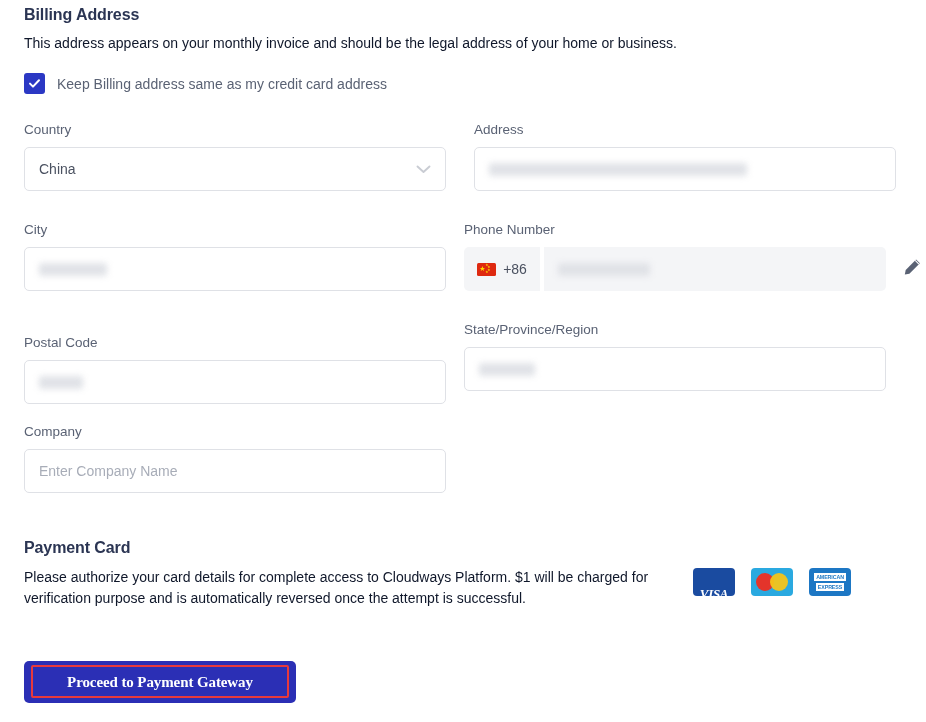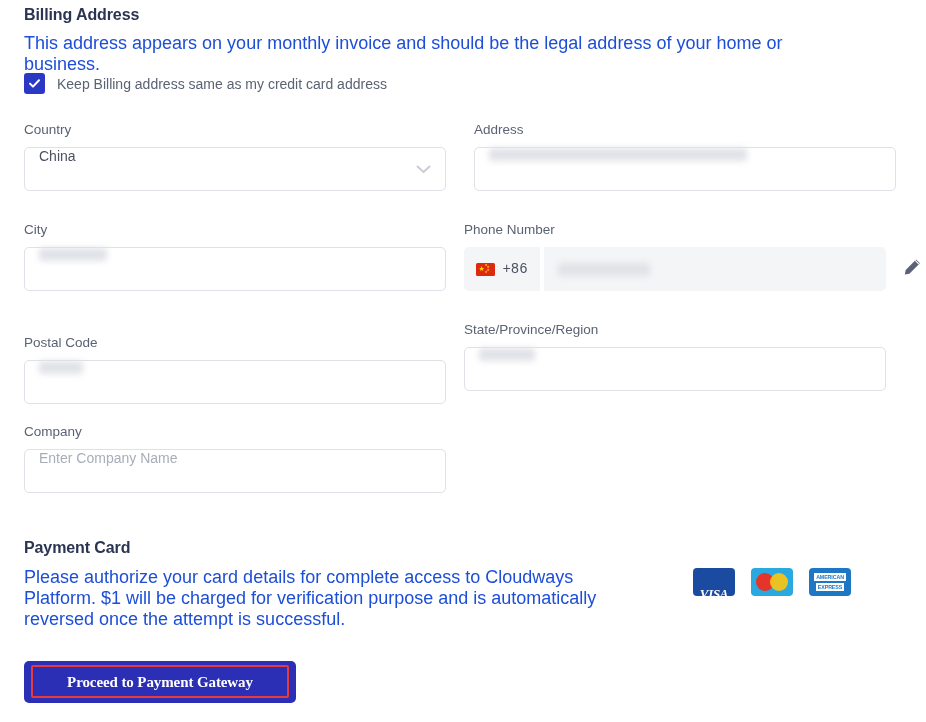--- a/index.html
+++ b/index.html
@@ -24,22 +24,22 @@
   .section-title {
     position: absolute;
     font-size: 16px;
     font-weight: bold;
     color: #2b3553;
     letter-spacing: -0.1px;
   }
 
   .section-desc {
     position: absolute;
-    font-size: 18px;
-    color: #1d4ed8;
+    font-size: 14px;
+    color: #0f172a;
     line-height: 21px;
   }
 
   
   .checkbox-row {
     position: absolute;
     left: 24px;
     top: 73px;
     display: flex;
     align-items: center;
@@ -72,20 +72,21 @@
     display: block;
     line-height: 18px;
   }
 
   .input-box {
     height: 44px;
     border: 1px solid #dfe1e6;
     border-radius: 5px;
     background: #ffffff;
     display: flex;
+    align-items: center;
     padding: 0 14px;
     position: relative;
   }
 
   .input-text {
     font-size: 14px;
     color: #4a5160;
   }
 
   .input-placeholder {
@@ -146,21 +147,20 @@
   }
   .flag-cn .star-s {
     position: absolute;
     color: #ffde00;
     font-size: 3.6px;
     line-height: 3.6px;
   }
   .phone-code {
     font-size: 14px;
     color: #4a5160;
-    font-family: Liberation Mono, monospace;
   }
   .phone-input {
     flex: 1;
     height: 44px;
     background: #f4f5f7;
     border-radius: 0 5px 5px 0;
     display: flex;
     align-items: center;
     padding: 0 14px;
     margin-left: 4px;

